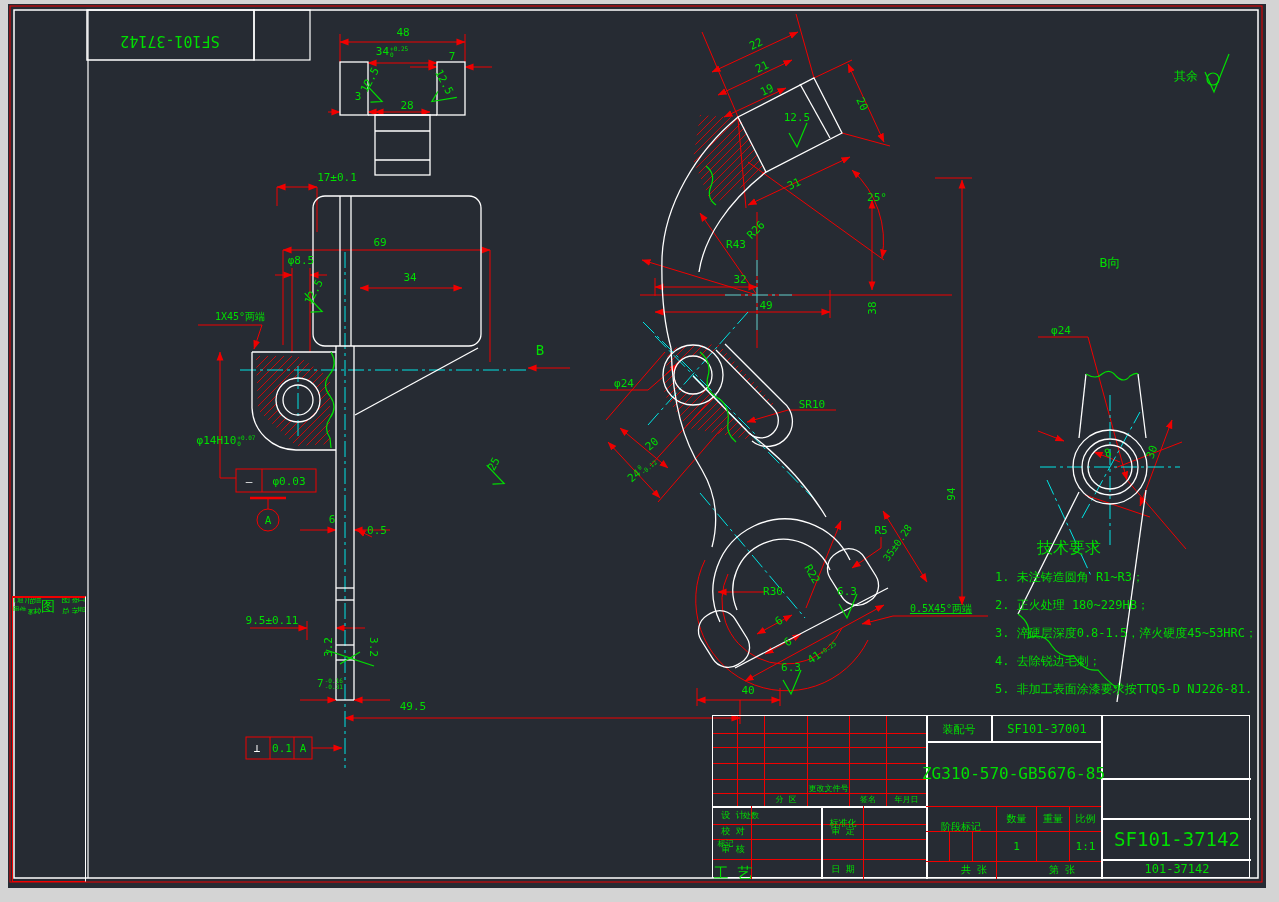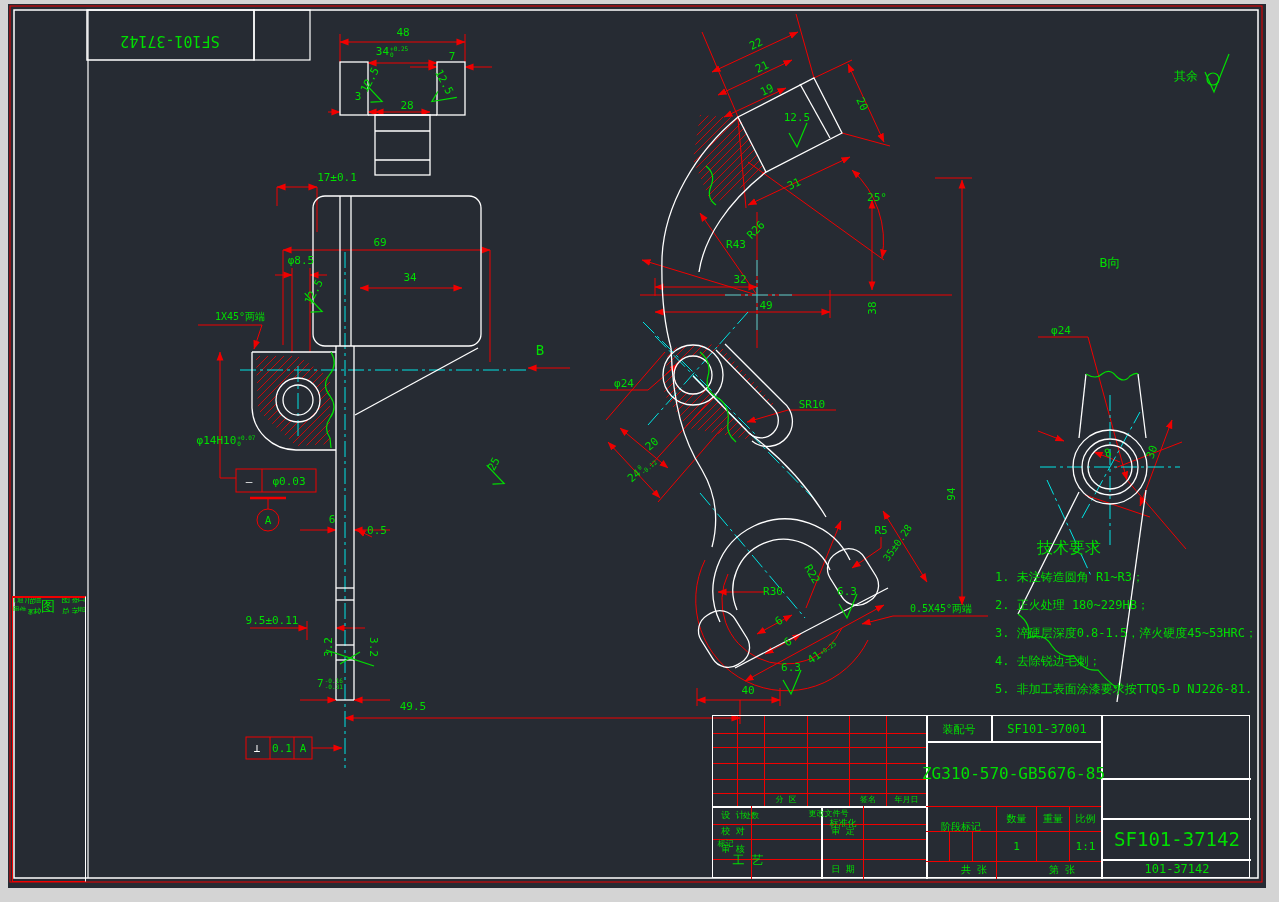--- a/index.html
+++ b/index.html
@@ -320,28 +320,28 @@
     <div class="rl" style="left:236px;top:115px;width:1px;height:30px;"></div>
     <div class="rl" style="left:259px;top:115px;width:1px;height:30px;"></div>
     <div class="wl" style="left:388px;top:0;width:1.5px;height:163px;"></div>
     <div class="wl" style="left:388px;top:62px;width:150px;height:1.5px;"></div>
     <div class="wl" style="left:388px;top:102px;width:150px;height:1.5px;"></div>
     <div class="wl" style="left:388px;top:143px;width:150px;height:1.5px;"></div>
 
     <div class="tbt" style="left:1px;top:78px;width:23px;height:12px;font-size:8px;margin-top:44px;">标记</div>
     <div class="tbt" style="left:25px;top:94px;width:26px;height:12px;font-size:8px;">处数</div>
     <div class="tbt" style="left:52px;top:78px;width:42px;height:12px;font-size:8px;">分 区</div>
-    <div class="tbt" style="left:95px;top:92px;width:41px;height:12px;font-size:8px;">更改文件号</div>
+    <div class="tbt" style="left:95px;top:67px;width:41px;height:12px;font-size:8px;">更改文件号</div>
     <div class="tbt" style="left:137px;top:78px;width:36px;height:12px;font-size:8px;">签名</div>
     <div class="tbt" style="left:174px;top:78px;width:39px;height:12px;font-size:8px;">年月日</div>
 
     <div class="tbt" style="left:2px;top:92px;width:36px;height:15px;font-size:9px;">设 计</div>
     <div class="tbt" style="left:2px;top:109px;width:36px;height:13px;font-size:9px;">校 对</div>
     <div class="tbt" style="left:2px;top:125px;width:36px;height:16px;font-size:9px;">审 核</div>
-    <div class="tbt" style="left:2px;top:136px;width:36px;height:16px;font-size:12px;margin-left:15px;">工 艺</div>
+    <div class="tbt" style="left:2px;top:149px;width:36px;height:16px;font-size:15px;">工 艺</div>
     <div class="tbt" style="left:110px;top:92px;width:40px;height:31px;font-size:9px;">标准化</div>
     <div class="tbt" style="left:110px;top:109px;width:40px;height:13px;font-size:9px;">审 定</div>
     <div class="tbt" style="left:110px;top:145px;width:40px;height:16px;font-size:9px;">日 期</div>
 
     <div class="tbt" style="left:214px;top:4px;width:64px;height:18px;font-size:11px;">装配号</div>
     <div class="tbt" style="left:280px;top:4px;width:108px;height:18px;font-size:12px;">SF101-37001</div>
     <div class="tbt" style="left:213px;top:30px;width:175px;height:55px;font-size:16px;">ZG310-570-GB5676-85</div>
     <div class="tbt" style="left:214px;top:92px;width:68px;height:21px;font-size:10px;margin-top:8px;">阶段标记</div>
     <div class="tbt" style="left:284px;top:92px;width:39px;height:21px;font-size:10px;">数量</div>
     <div class="tbt" style="left:324px;top:92px;width:32px;height:21px;font-size:10px;">重量</div>
@@ -415,21 +415,21 @@
       <div class="ann" style="left: 642px; top: 470px; font-size: 11px; transform: translate(-50%, -50%) rotate(-40deg);"><span>24</span><span class="tol">
           <span>0</span>
           <span>-0.12</span>
         </span></div>
       <div class="ann" style="left: 881px; top: 530px; font-size: 11px; transform: translate(-50%, -50%) rotate(0deg);"><span>R5</span></div>
       <div class="ann" style="left: 898px; top: 543px; font-size: 10px; transform: translate(-50%, -50%) rotate(-55deg);"><span>35±0.28</span></div>
       <div class="ann" style="left: 951px; top: 494px; font-size: 11px; transform: translate(-50%, -50%) rotate(-90deg);"><span>94</span></div>
       <div class="ann" style="left: 812px; top: 574px; font-size: 11px; transform: translate(-50%, -50%) rotate(60deg);"><span>R22</span></div>
       <div class="ann" style="left: 773px; top: 591px; font-size: 11px; transform: translate(-50%, -50%) rotate(0deg);"><span>R30</span></div>
       <div class="ann" style="left: 847px; top: 591px; font-size: 11px; transform: translate(-50%, -50%) rotate(0deg);"><span>6.3</span></div>
-      <div class="ann" style="left: 941px; top: 609px; font-size: 10px; transform: translate(-50%, -50%) rotate(0deg);"><span>0.5X45°两端</span></div>
+      <div class="ann" style="left: 941px; top: 609px; font-size: 10px; transform: translate(-50%, -50%) rotate(0deg); text-decoration: underline;"><span>0.5X45°两端</span></div>
       <div class="ann" style="left: 779px; top: 621px; font-size: 11px; transform: translate(-50%, -50%) rotate(-35deg);"><span>6</span></div>
       <div class="ann" style="left: 788px; top: 642px; font-size: 11px; transform: translate(-50%, -50%) rotate(-35deg);"><span>6</span></div>
       <div class="ann" style="left: 822px; top: 652px; font-size: 11px; transform: translate(-50%, -50%) rotate(-35deg);"><span>41</span><span class="tol">
           <span>+0.25</span>
           <span></span>
         </span></div>
       <div class="ann" style="left: 791px; top: 667px; font-size: 11px; transform: translate(-50%, -50%) rotate(0deg);"><span>6.3</span></div>
       <div class="ann" style="left: 748px; top: 690px; font-size: 11px; transform: translate(-50%, -50%) rotate(0deg);"><span>40</span></div>
       <div class="ann" style="left: 1110px; top: 262px; font-size: 13px; transform: translate(-50%, -50%) rotate(0deg);"><span>B向</span></div>
       <div class="ann" style="left: 1061px; top: 330px; font-size: 11px; transform: translate(-50%, -50%) rotate(0deg);"><span>φ24</span></div>

